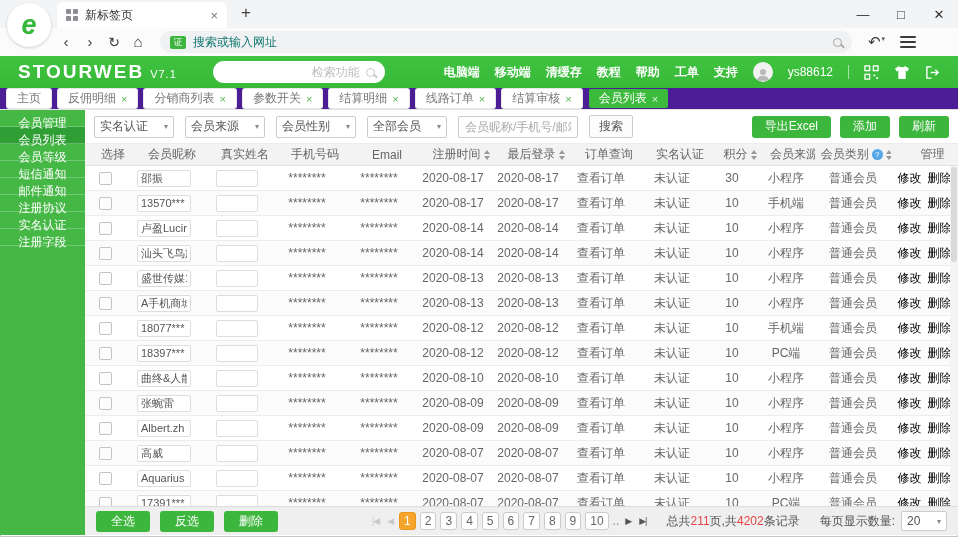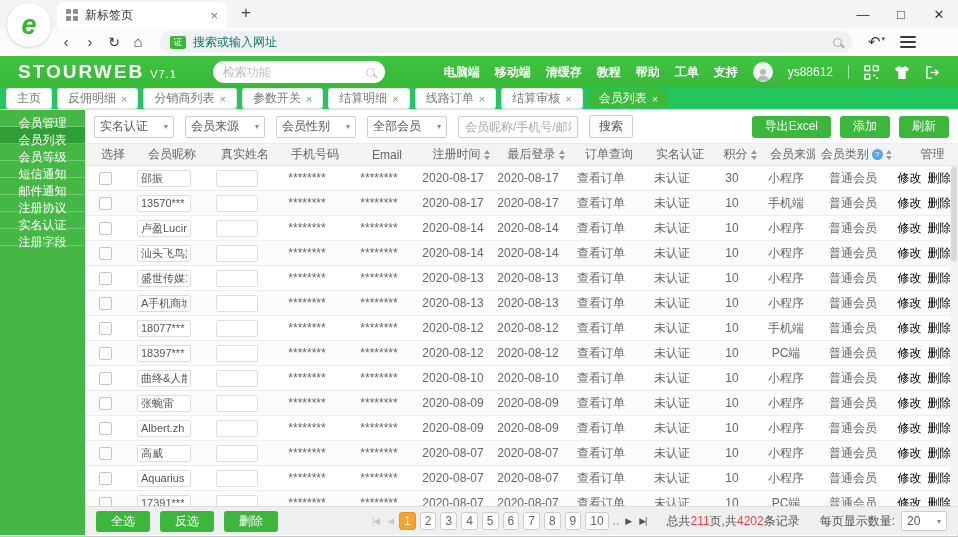--- a/index.html
+++ b/index.html
@@ -39,32 +39,32 @@
   .undo .dcaret { font-size:7px; color:#555; margin-top:2px; }
   .burger { margin-left:15px; width:16px; display:flex; flex-direction:column; gap:3px; }
   .burger i { height:2px; background:#3a3a3a; border-radius:1px; }
 
   
   .gheader { height:32px; background:linear-gradient(180deg,#40c340,#37b937); display:flex;
              align-items:center; padding:0 18px; color:#fff; }
   .glogo { font-size:19px; font-weight:bold; letter-spacing:2px; }
   .gver { font-size:11px; margin-left:6px; letter-spacing:1px; margin-top:3px; }
   .gsearch { margin-left:36px; width:172px; height:22px; background:#fff; border-radius:11px;
-             display:flex; align-items:center; padding:0 10px; gap:14px; }
+             display:flex; align-items:center; padding:0 10px; gap:6px;text-align:right; }
   .gsearch .ph { flex:1; color:#bdbdbd; font-size:12px; }
   .gsearch .mag { border-color:#c9c9c9; } .gsearch .mag::after { background:#c9c9c9; }
   .gnav { margin-left:auto; display:flex; align-items:center; gap:15px; font-size:12px; }
   .hnav-item { cursor:default; }
   .avatar { width:20px; height:20px; border-radius:50%; background:#f2f2f2; overflow:hidden;
             display:flex; align-items:flex-end; justify-content:center; }
   .gdiv { width:1px; height:14px; background:rgba(255,255,255,.55); }
   .gico { display:flex; align-items:center; }
 
   
-  .pagetabs { height:22px; background:#22c55e; display:flex; align-items:center; gap:7px;
+  .pagetabs { height:22px; background:#4c1d95; display:flex; align-items:center; gap:7px;
               padding-left:7px; border-bottom:1px solid #e2e4e2; }
   .ptab { height:19px; display:flex; align-items:center; gap:5px; padding:0 10px; background:#fff;
           border-radius:2px; font-size:12px; color:#777; box-shadow:0 0 0 1px #e7e7e7; white-space:nowrap; }
   .ptab.active { background:#3cba3c; color:#fff; box-shadow:none; }
   .ptab-x { font-size:11px; color:#55b755; }
   .ptab.active .ptab-x { color:#dcf4dc; }
 
   
   .main { display:flex; height:425px; }
   .sidebar { width:85px; background:#44b744; flex:none; }

